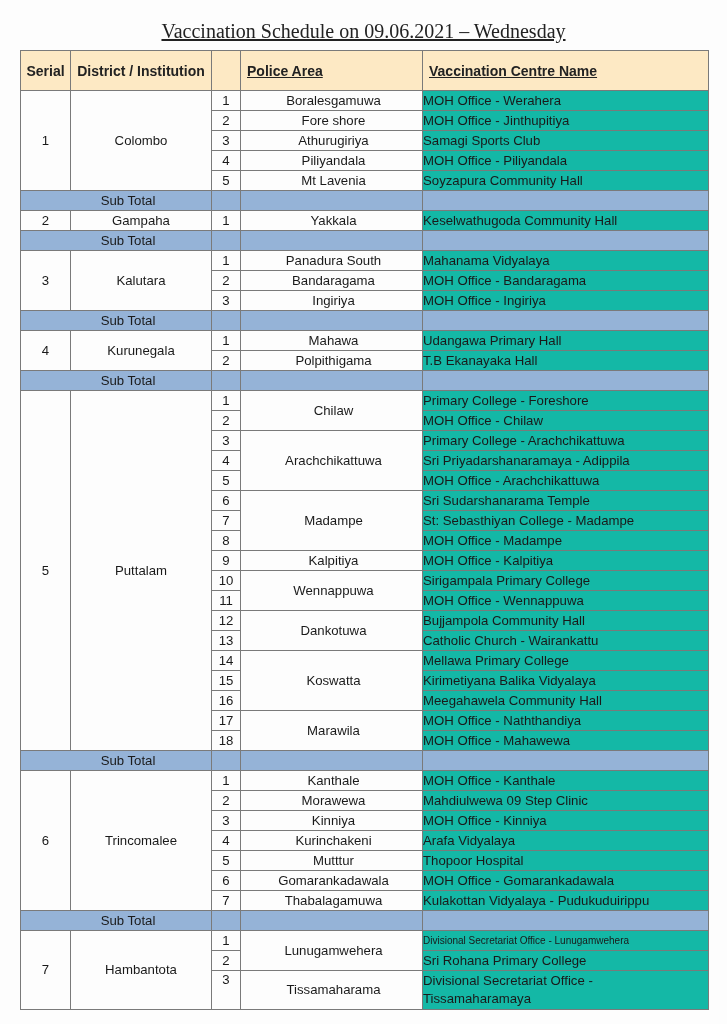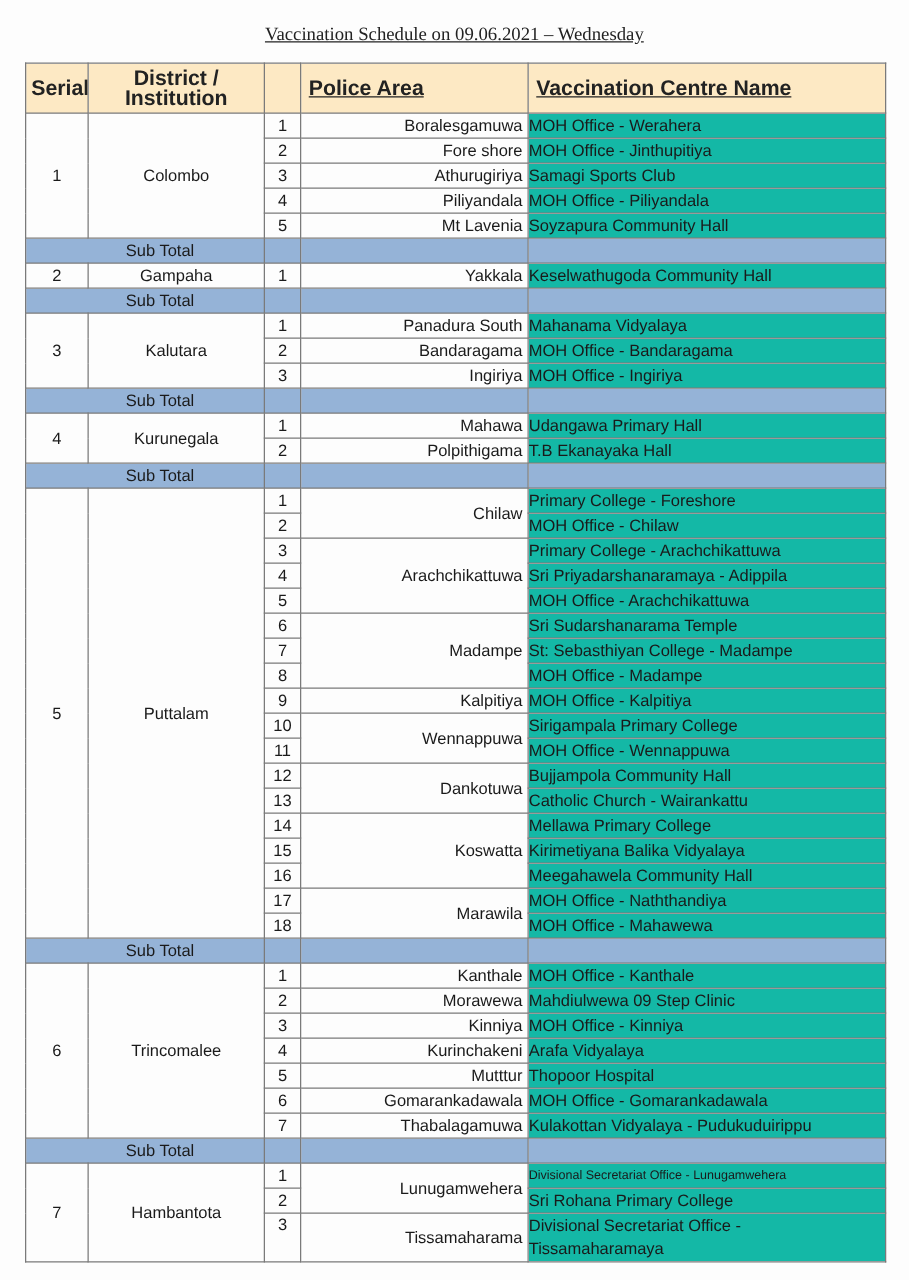--- a/index.html
+++ b/index.html
@@ -1,26 +1,26 @@
 <!DOCTYPE html>
 <html><head>
 <meta charset="utf-8">
 <style>
   html, body { margin:0; padding:0; background:#fdfdfd; }
   body { width:727px; height:1024px; position:relative; overflow:hidden; font-family:"Liberation Sans", sans-serif; }
-  .title { position:absolute; top:20px; left:0; width:727px; text-align:center; font-family:"Liberation Serif", serif; font-size:15px; color:#222; }
+  .title { position:absolute; top:20px; left:0; width:727px; text-align:center; font-family:"Liberation Serif", serif; font-size:20px; color:#222; }
   .title span { text-decoration:underline; }
   table { position:absolute; top:50px; left:20px; border-collapse:collapse; table-layout:fixed; width:688px; font-size:13.2px; color:#1a1a1a; }
   col.c1 { width:50px; } col.c2 { width:141px; } col.c3 { width:29px; } col.c4 { width:182px; } col.c5 { width:286px; }
   th, td { border:1px solid #7a7a7a; padding:0 4px; height:19px; line-height:18px; overflow:hidden; white-space:nowrap; }
-  thead th { background:#fde9c4; font-weight:bold; height:39px; font-size:17px; line-height:16px; color:#222; }
+  thead th { background:#fde9c4; font-weight:bold; height:39px; font-size:14px; line-height:16px; color:#222; }
   th.l { text-align:left; padding-left:6px;text-decoration:underline; }
   td.ser, td.dist { text-align:center; }
   td.num { text-align:center; padding:0 2px; }
-  td.pol { text-align:right; padding-left:8px; }
+  td.pol { text-align:center; padding-left:8px; }
   td.cen { background:#14b8a6; text-align:left; padding-left:0; }
   td.cen.small { font-size:10px; }
   td.cen.wrap { white-space:normal; line-height:18px; height:38px; }
   tr.sub td { background:#95b3d7;padding-left:28px; }
   tr.sub td.lab { text-align:center; }
   td.top { vertical-align:top; }
 </style>
 </head>
 <body>
 

